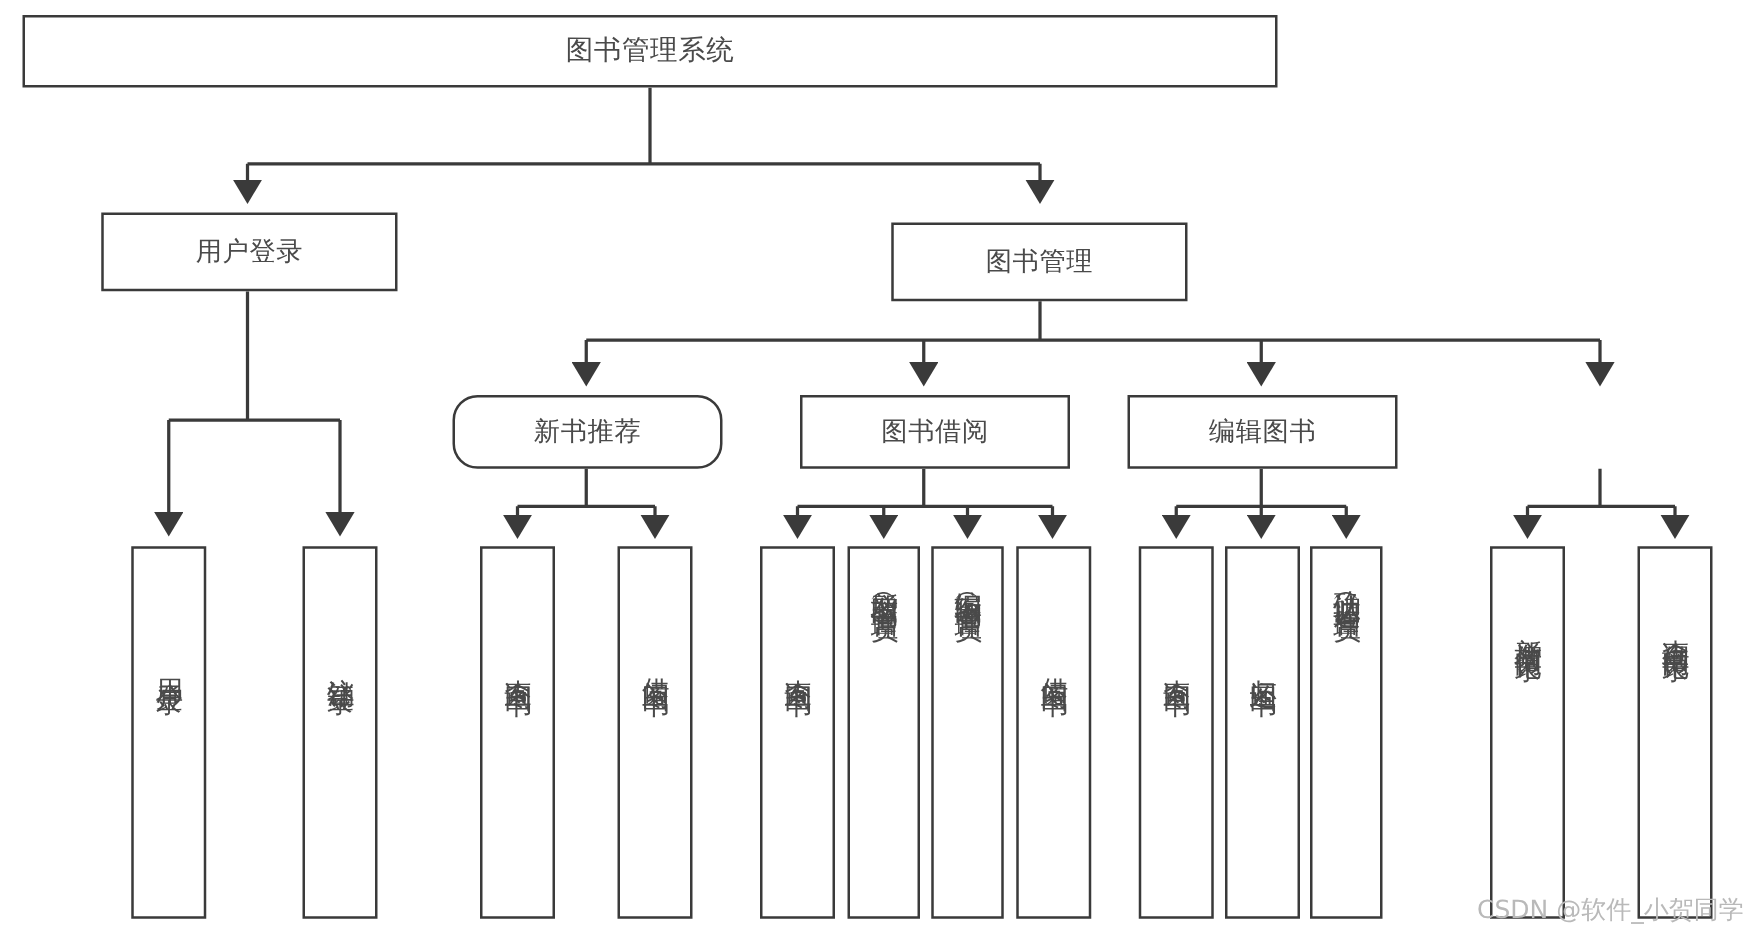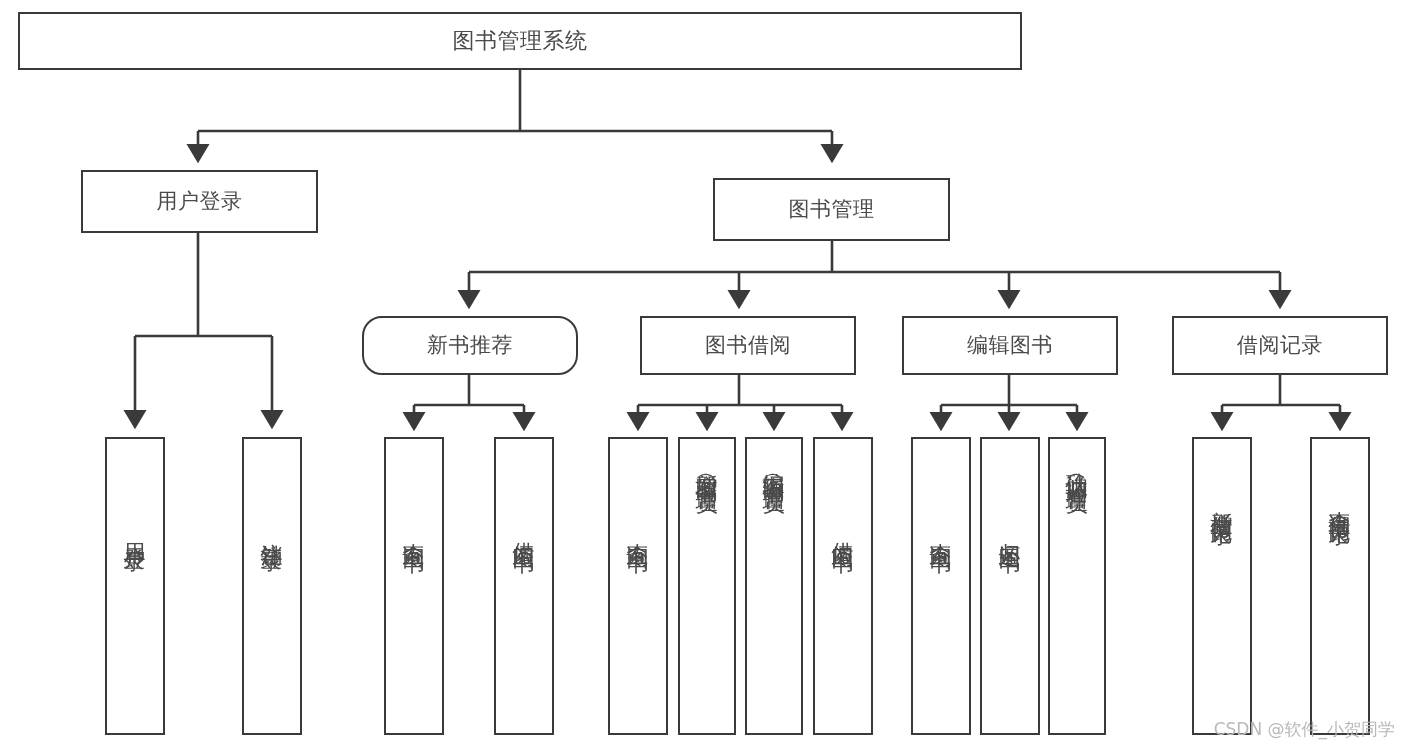--- a/index.html
+++ b/index.html
@@ -49,21 +49,21 @@
     white-space:nowrap;
   }
   .v-node.mid .node-label{ margin-top:72px; }
   .v-node.mid3 .node-label{ margin-top:40px; }
   .v-node.topalign .node-label{ margin-top:2px; }
 
   #watermark{
     position:absolute;
     right:10px;
     bottom:6px;
-    font-size:17px;
+    font-size:20px;
     color:#b9b9b9;
     white-space:nowrap;
     pointer-events:none;
   }
 </style>
 </head>
 <body>
 
 <div id="diagram-root">
 
@@ -134,23 +134,20 @@
   </div>
 
   <div class="node-box h-node" style="left:640px;top:316px;width:216px;height:59px;">
     <span class="node-label">图书借阅</span>
   </div>
 
   <div class="node-box h-node" style="left:902px;top:316px;width:216px;height:59px;">
     <span class="node-label">编辑图书</span>
   </div>
 
-  <div class="node-box h-node" style="left:1172px;top:316px;width:216px;height:59px;">
-    <span class="node-label">借阅记录</span>
-  </div>
 
   <div class="node-box v-node mid" style="left:105px;top:437px;width:60px;height:298px;">
     <span class="node-label">用户登录</span>
   </div>
 
   <div class="node-box v-node mid" style="left:242px;top:437px;width:60px;height:298px;">
     <span class="node-label">注销登录</span>
   </div>
 
   <div class="node-box v-node mid" style="left:384px;top:437px;width:60px;height:298px;">

